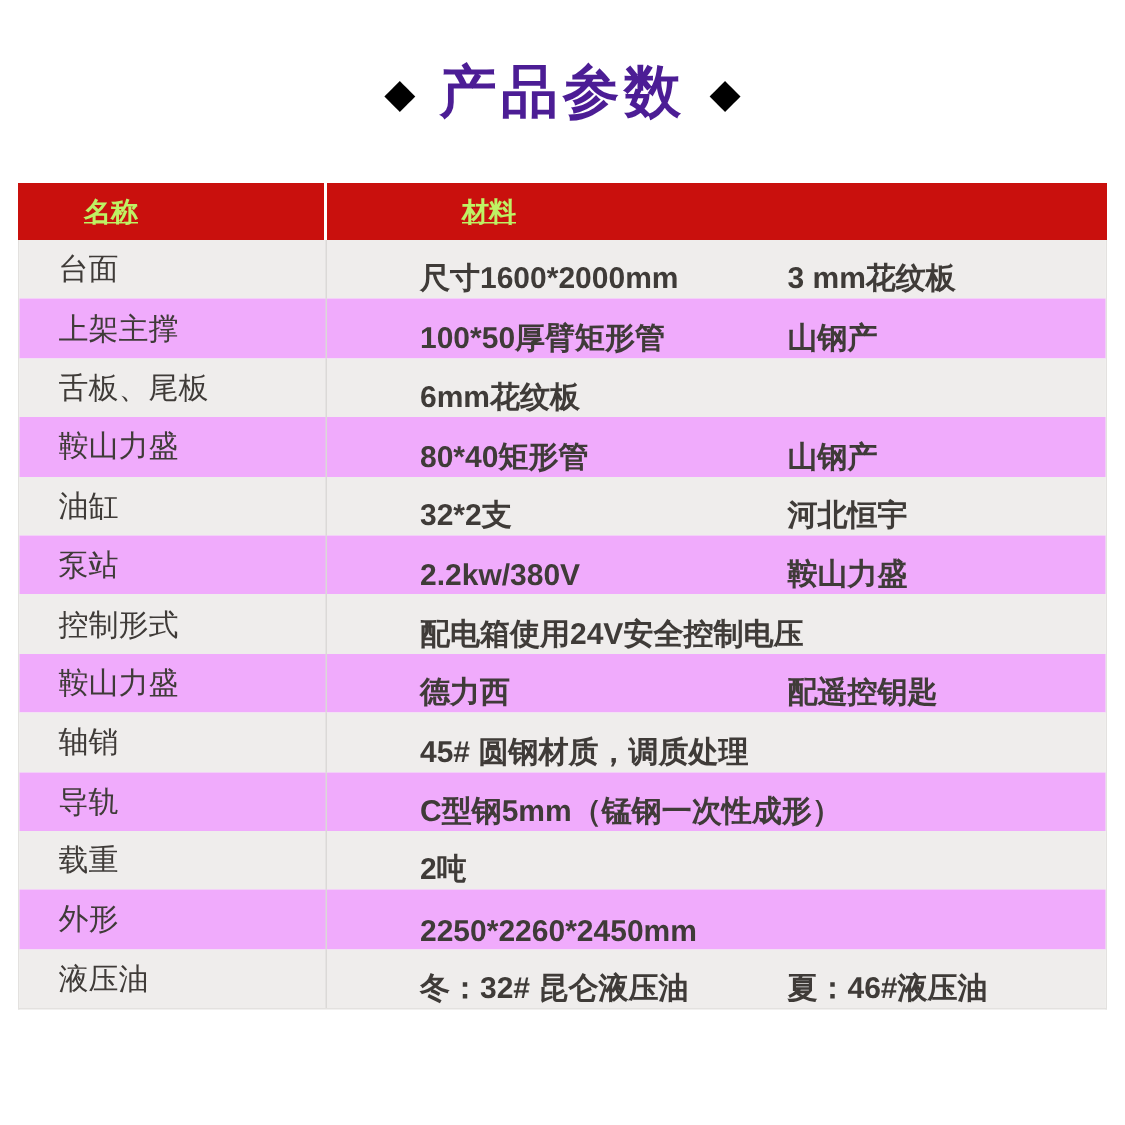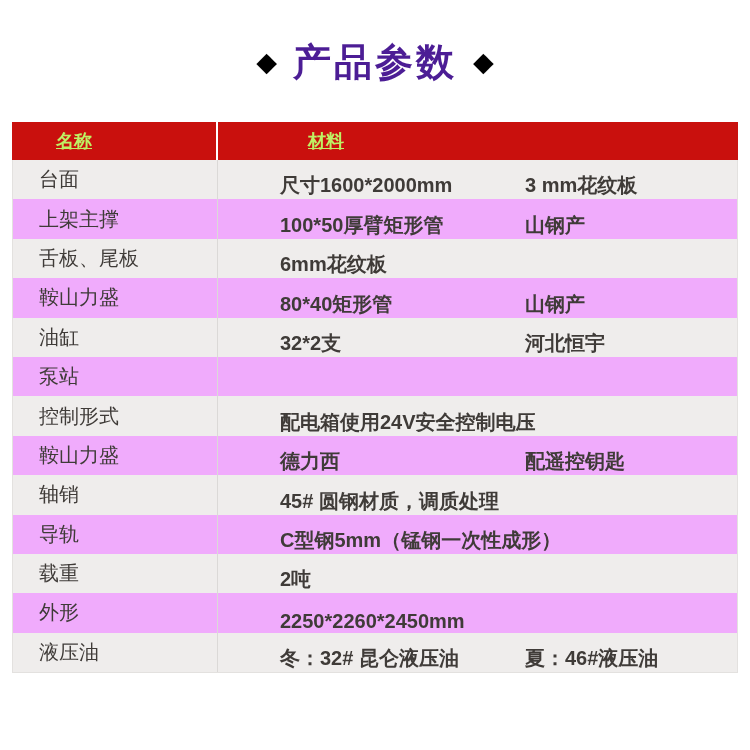--- a/index.html
+++ b/index.html
@@ -151,20 +151,24 @@
         </div>
         <div class="trow">
           <div class="td-name">油缸</div>
           <div class="td-material">
             <span class="td-value">32*2支</span>
             <span class="td-extra">河北恒宇</span>
           </div>
         </div>
         <div class="trow">
           <div class="td-name">泵站</div>
+          <div class="td-material">
+            <span class="td-value">2.2kw/380V</span>
+            <span class="td-extra">鞍山力盛</span>
+          </div>
         </div>
         <div class="trow">
           <div class="td-name">控制形式</div>
           <div class="td-material">
             <span class="td-value">配电箱使用24V安全控制电压</span>
           </div>
         </div>
         <div class="trow">
           <div class="td-name">鞍山力盛</div>
           <div class="td-material">

